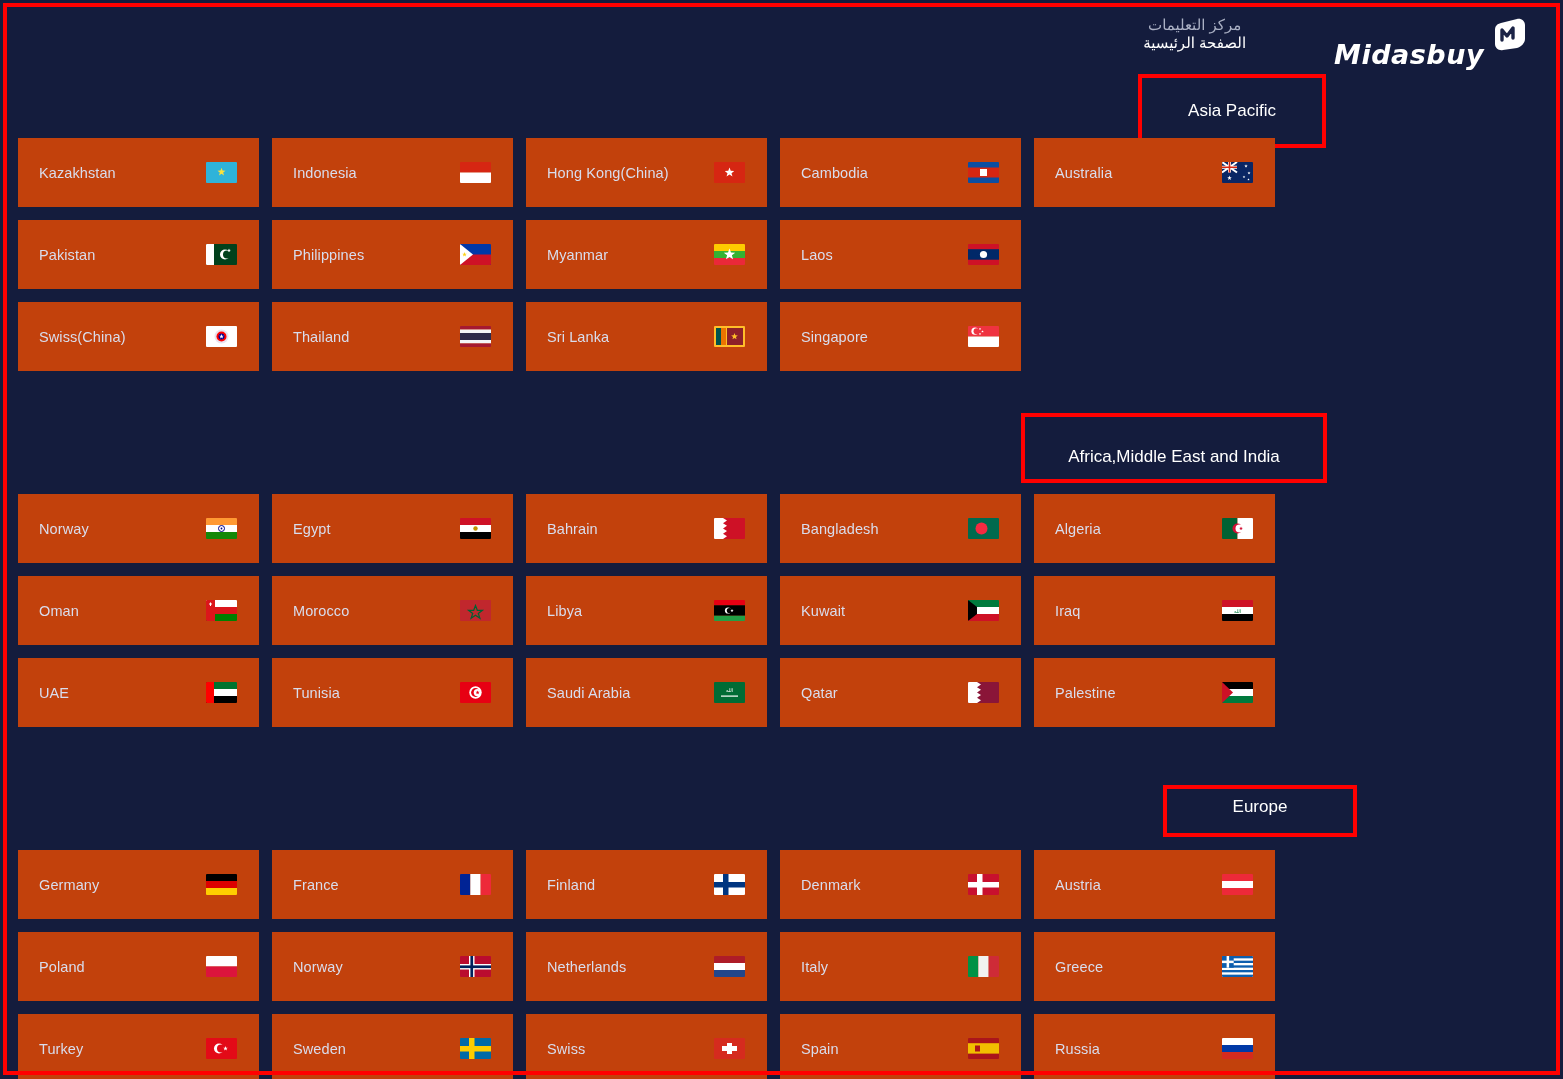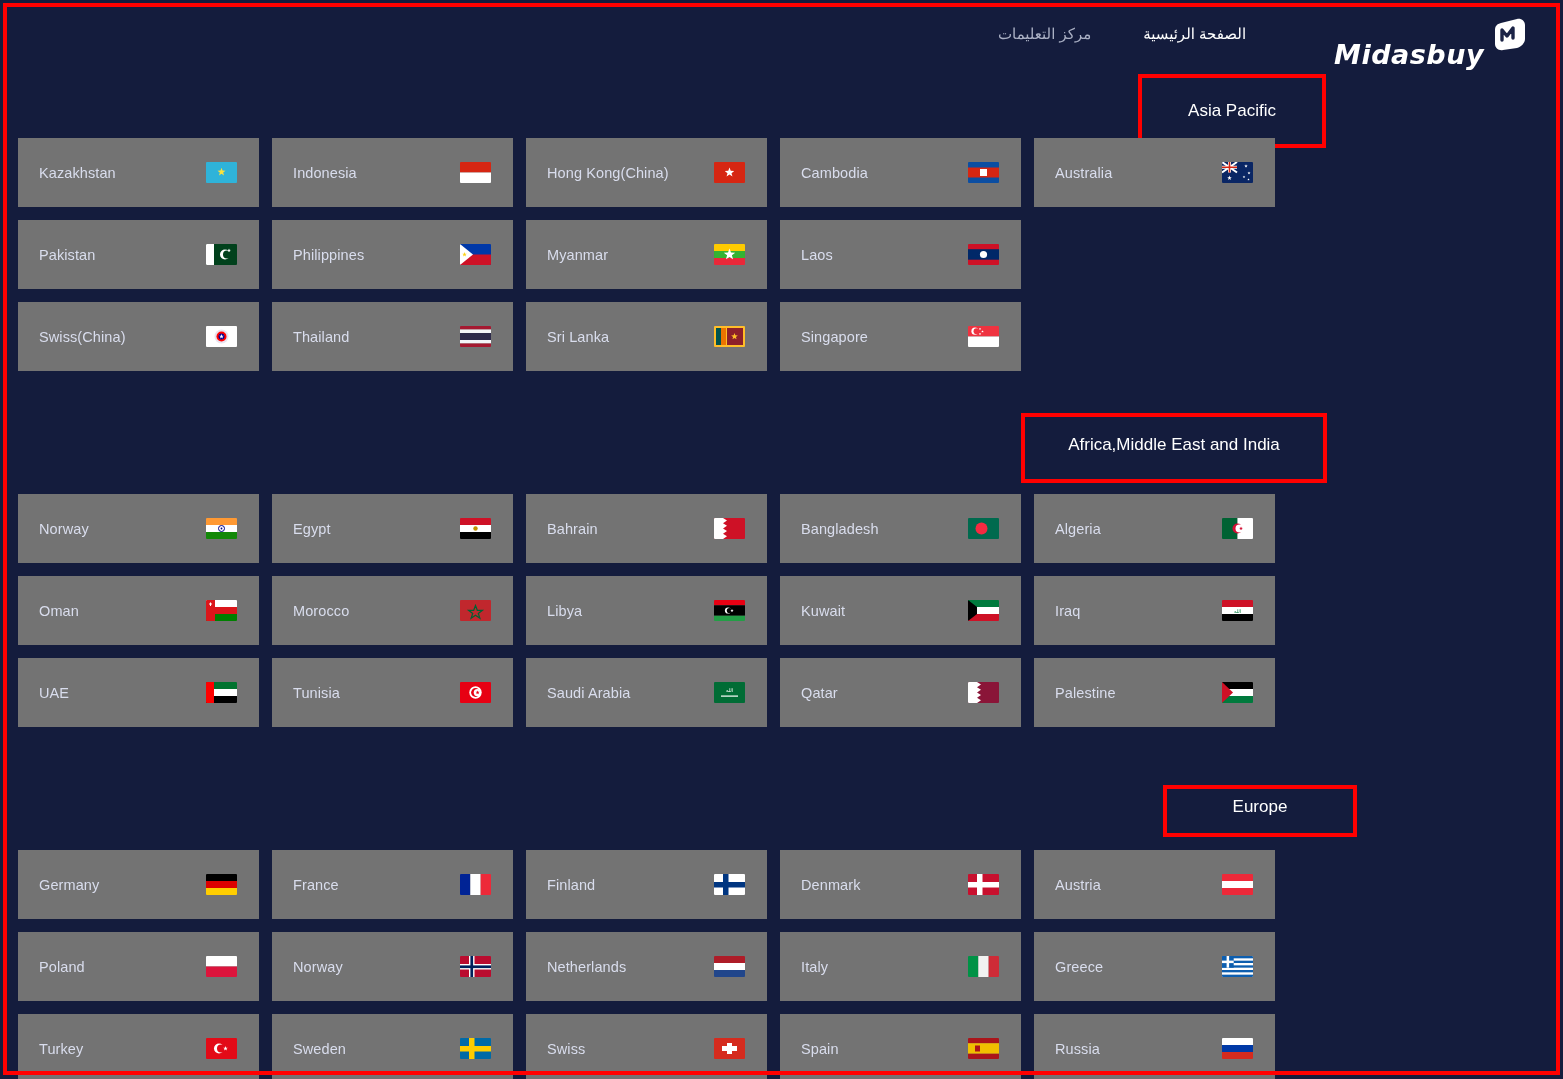--- a/index.html
+++ b/index.html
@@ -63,33 +63,33 @@
   .nav-link {
     font-size: 15px;
     color: #aab0c4;
     direction: rtl;
     margin-right: 0;
     padding: 0 26px;
     white-space: nowrap;
     cursor: pointer;
   }
   .nav-link.active { color: #ffffff; }
-  #nav { display: flex; flex-direction: row; align-items: center; margin-right: 62px; }
+  #nav { display: flex; flex-direction: column; align-items: center; margin-right: 62px; }
 
   
   .region-header {
     position: absolute;
     border: 4px solid #ff0000;
     display: flex;
     align-items: flex-end;
     justify-content: center;
     color: #ffffff;
     font-size: 17px;
     white-space: nowrap;
-    padding-bottom: 24px;
+    padding-bottom: 12px;
   }
 
   #region-header-0 { left: 1138px; top: 74px;  width: 188px; height: 74px; align-items: center; padding-bottom: 0; }
   #region-header-1 { left: 1021px; top: 413px; width: 306px; height: 70px; }
   #region-header-2 { left: 1163px; top: 785px; width: 194px; height: 52px; align-items: center; padding-bottom: 8px; }
 
   
   .region-grid {
     position: absolute;
     left: 18px;
@@ -97,21 +97,21 @@
     display: grid;
     grid-template-columns: repeat(5, 241px);
     gap: 13px 13px;
   }
   #region-grid-0 { top: 138px; }
   #region-grid-1 { top: 494px; }
   #region-grid-2 { top: 850px; }
 
   .country-card {
     height: 69px;
-    background: #737373;
+    background: #c2410c;
     display: flex;
     align-items: center;
     justify-content: space-between;
     padding: 0 22px 0 21px;
     cursor: pointer;
   }
   .country-card.empty {
     background: transparent;
     cursor: default;
   }

